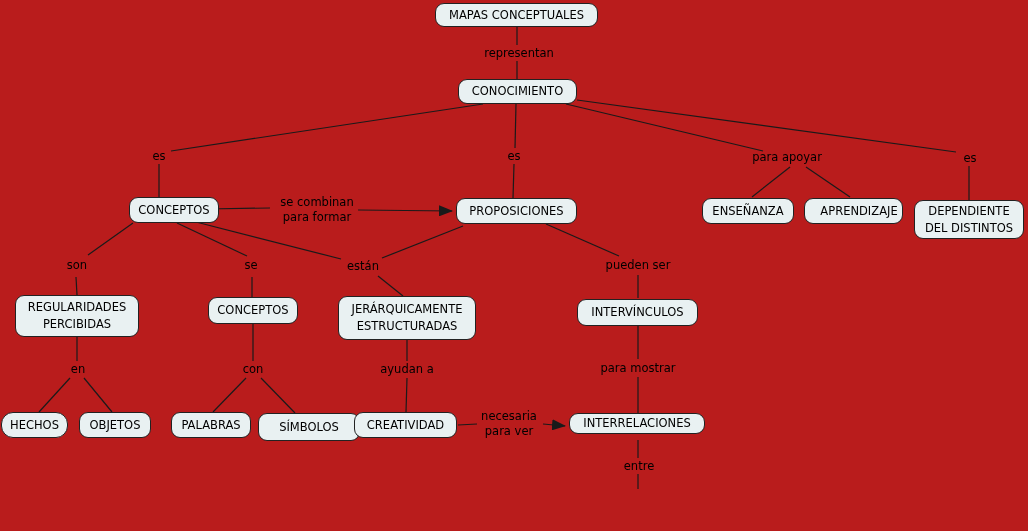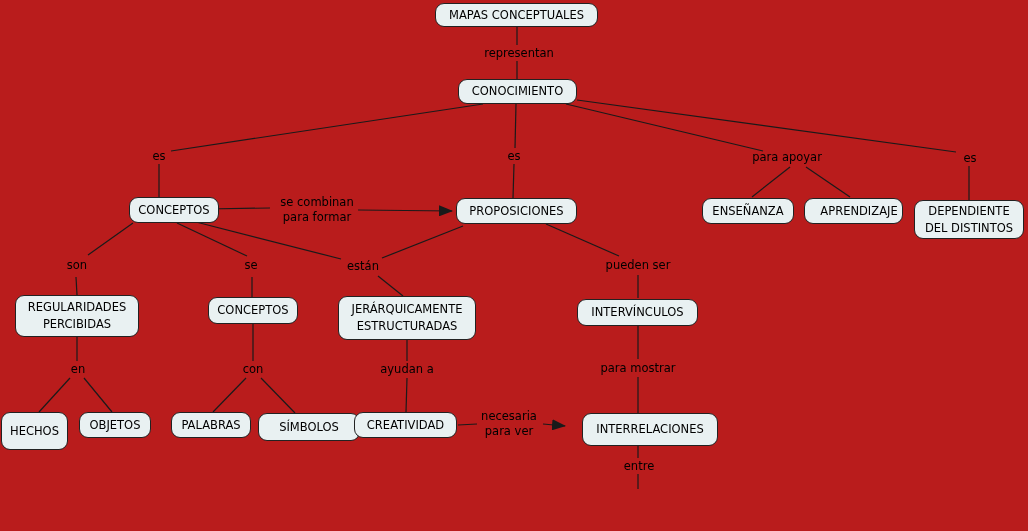--- a/index.html
+++ b/index.html
@@ -78,26 +78,26 @@
     <div class="node" style="left: 456px; top: 198px; width: 121px; height: 26px;">PROPOSICIONES</div>
     <div class="node" style="left: 804px; top: 198px; width: 99px; height: 26px; padding-left: 15px;">APRENDIZAJE</div>
     <div class="node" style="left: 914px; top: 200px; width: 110px; height: 39px;">DEPENDIENTE
 DEL DISTINTOS</div>
     <div class="node" style="left: 15px; top: 295px; width: 124px; height: 42px;">REGULARIDADES
 PERCIBIDAS</div>
     <div class="node" style="left: 208px; top: 297px; width: 90px; height: 27px;">CONCEPTOS</div>
     <div class="node" style="left: 577px; top: 299px; width: 121px; height: 27px;">INTERVÍNCULOS</div>
     <div class="node" style="left: 338px; top: 296px; width: 138px; height: 44px;">JERÁRQUICAMENTE
 ESTRUCTURADAS</div>
-    <div class="node" style="left: 1px; top: 412px; width: 67px; height: 38px;">HECHOS</div>
+    <div class="node" style="left: 1px; top: 412px; width: 67px; height: 26px; border-radius: 12px;">HECHOS</div>
     <div class="node" style="left: 79px; top: 412px; width: 72px; height: 26px;">OBJETOS</div>
     <div class="node" style="left: 171px; top: 412px; width: 80px; height: 26px;">PALABRAS</div>
     <div class="node" style="left: 258px; top: 413px; width: 102px; height: 28px;">SÍMBOLOS</div>
     <div class="node" style="left: 354px; top: 412px; width: 103px; height: 26px;">CREATIVIDAD</div>
-    <div class="node" style="left: 582px; top: 413px; width: 136px; height: 33px;">INTERRELACIONES</div>
+    <div class="node" style="left: 569px; top: 413px; width: 136px; height: 21px;">INTERRELACIONES</div>
     <div class="link-label" style="left: 519px; top: 53px;">representan</div>
     <div class="link-label" style="left: 159px; top: 156px;">es</div>
     <div class="link-label" style="left: 514px; top: 156px;">es</div>
     <div class="link-label" style="left: 787px; top: 157px;">para apoyar</div>
     <div class="link-label" style="left: 970px; top: 158px;">es</div>
     <div class="link-label" style="left: 317px; top: 210px;">se combinan
 para formar</div>
     <div class="link-label" style="left: 77px; top: 265px;">son</div>
     <div class="link-label" style="left: 251px; top: 265px;">se</div>
     <div class="link-label" style="left: 363px; top: 266px;">están</div>

